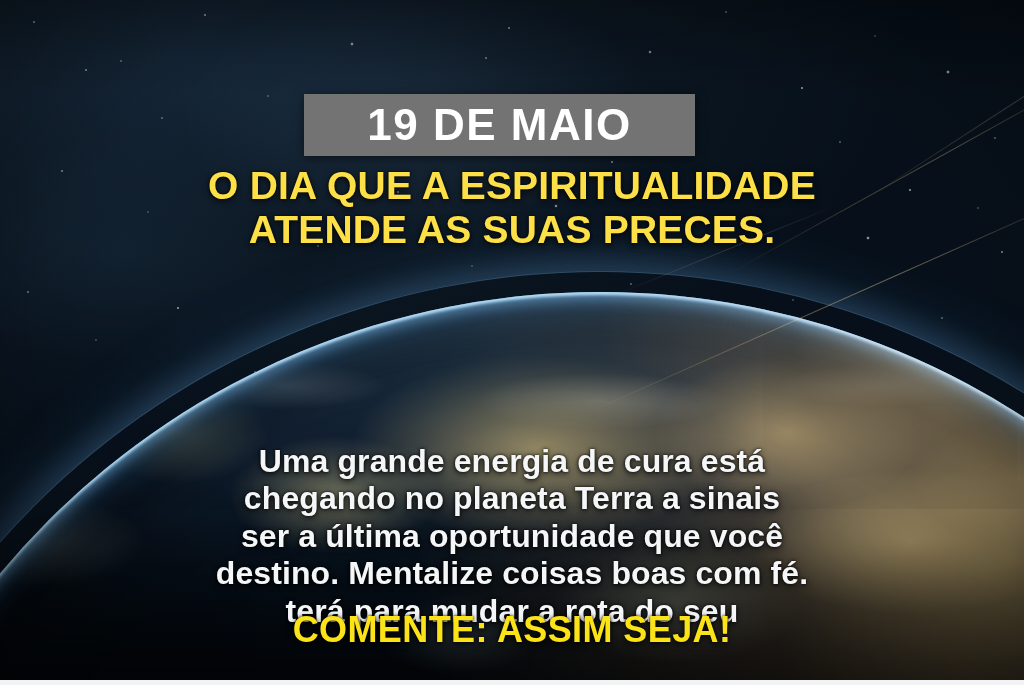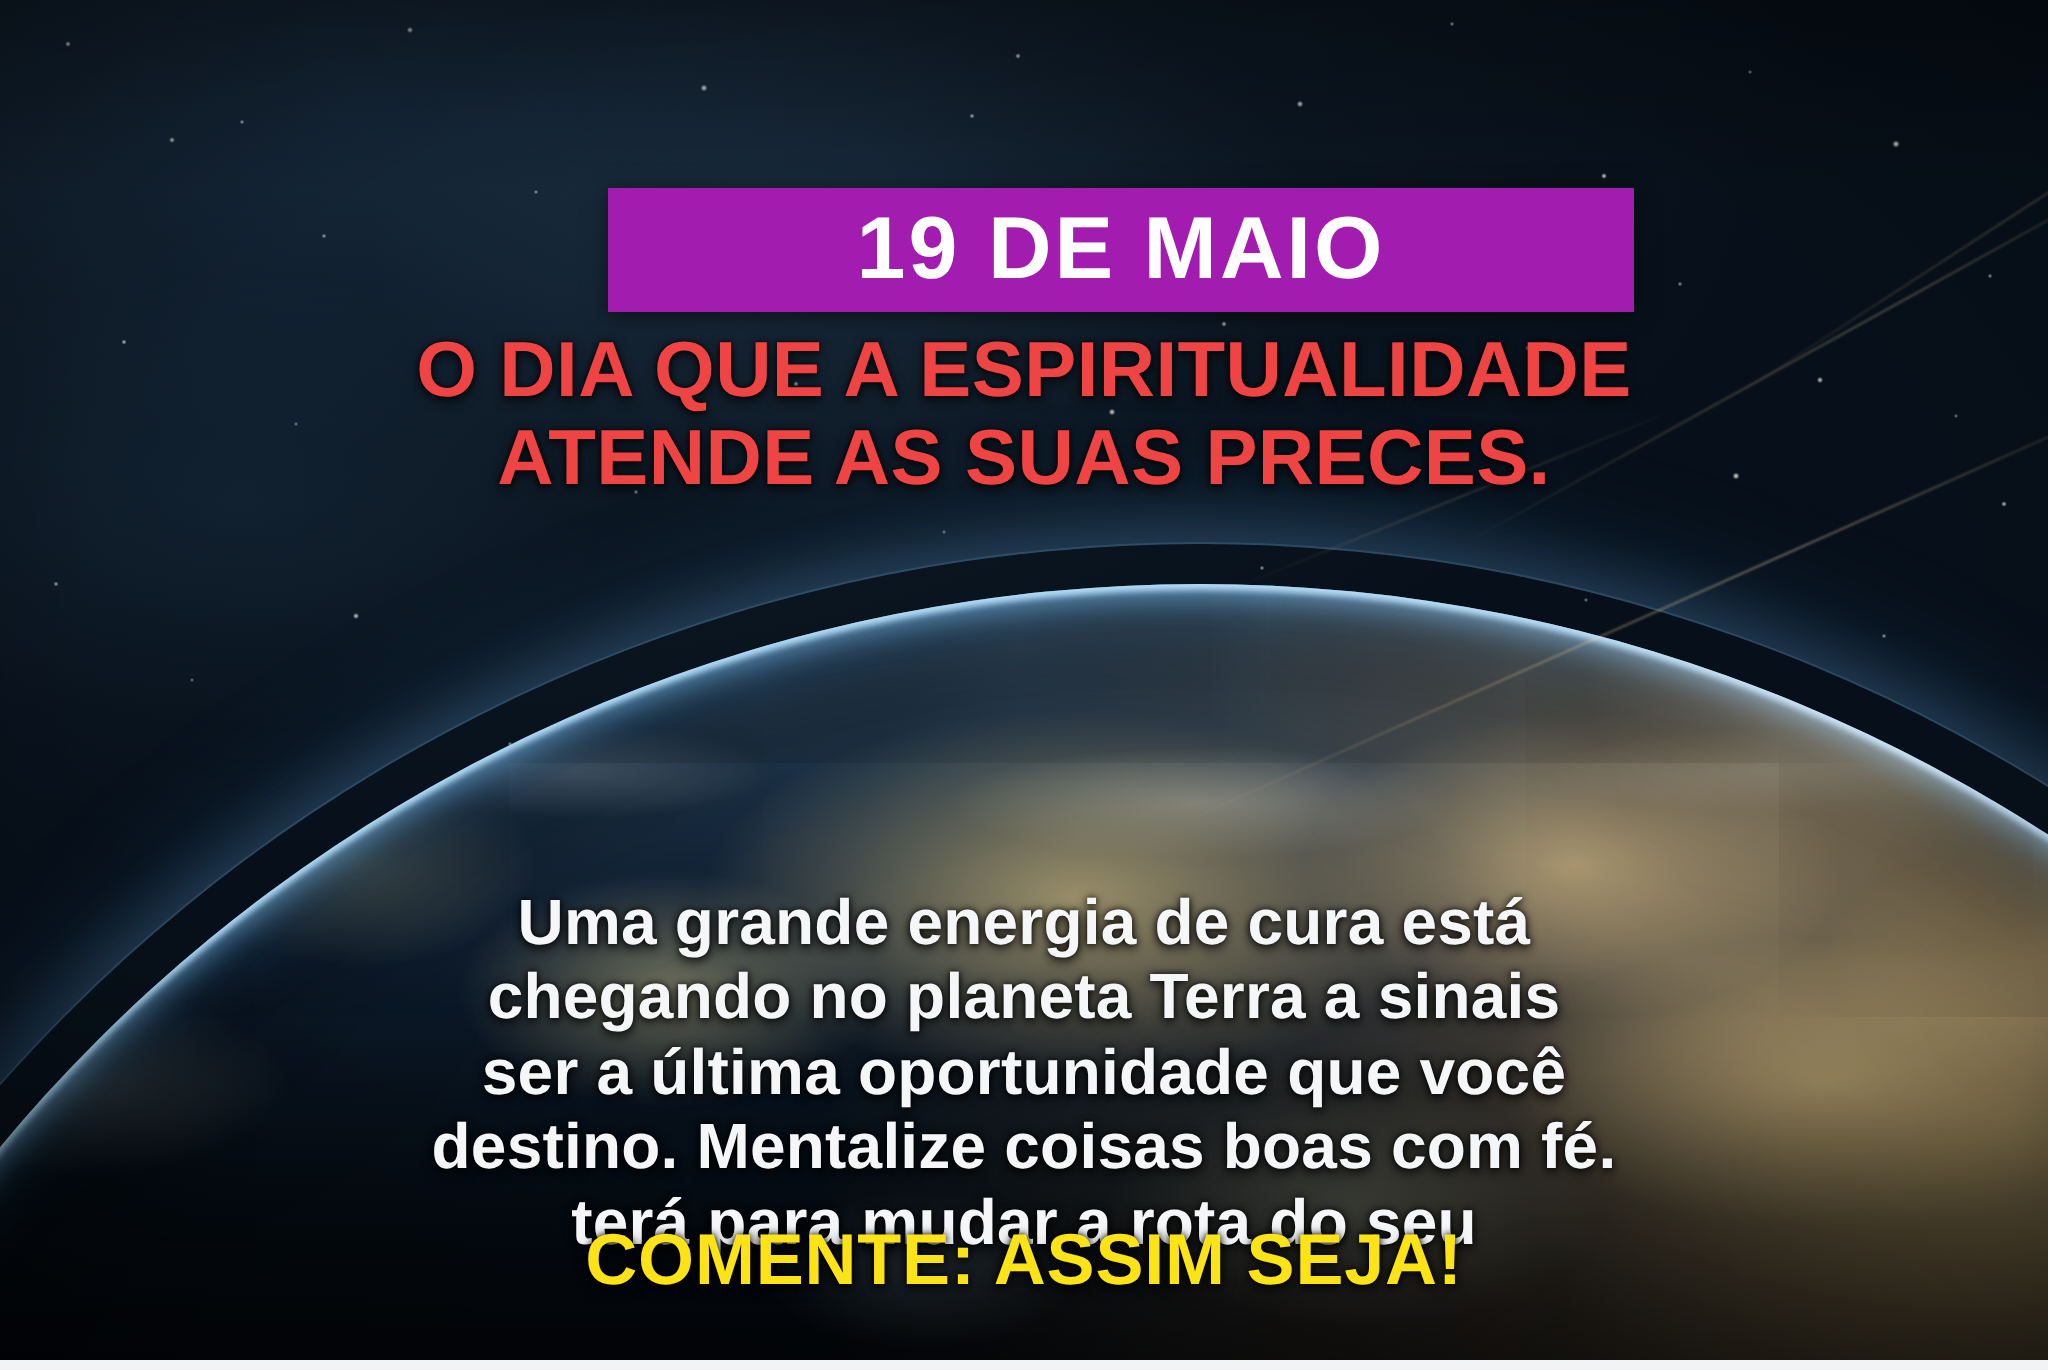--- a/index.html
+++ b/index.html
@@ -204,23 +204,23 @@
   .content {
     position: absolute;
     inset: 0;
     text-align: center;
   }
 
   .date-banner {
     position: absolute;
     left: 304px;
     top: 94px;
-    width: 513px;
+    width: 391px;
     height: 62px;
-    background: #a21caf;
+    background: #737373;
     display: flex;
     align-items: center;
     justify-content: center;
     box-shadow: 0 2px 10px rgba(0,0,0,.55);
   }
   .date-banner span {
     color: #ffffff;
     font-size: 44px;
     font-weight: 700;
     letter-spacing: 1.5px;
@@ -228,21 +228,21 @@
     white-space: nowrap;
     font-stretch: condensed;
   }
 
   .headline {
     position: absolute;
     left: 50%;
     transform: translateX(-50%);
     top: 164px;
     width: 960px;
-    color: #ef4444;
+    color: #fde047;
     font-size: 39px;
     font-weight: 700;
     line-height: 1.12;
     letter-spacing: .2px;
     text-shadow: 0 2px 6px rgba(0,0,0,.75), 0 0 2px rgba(0,0,0,.9);
   }
   .headline .hl-line { display: block; white-space: nowrap; }
 
   .body-copy {
     position: absolute;

